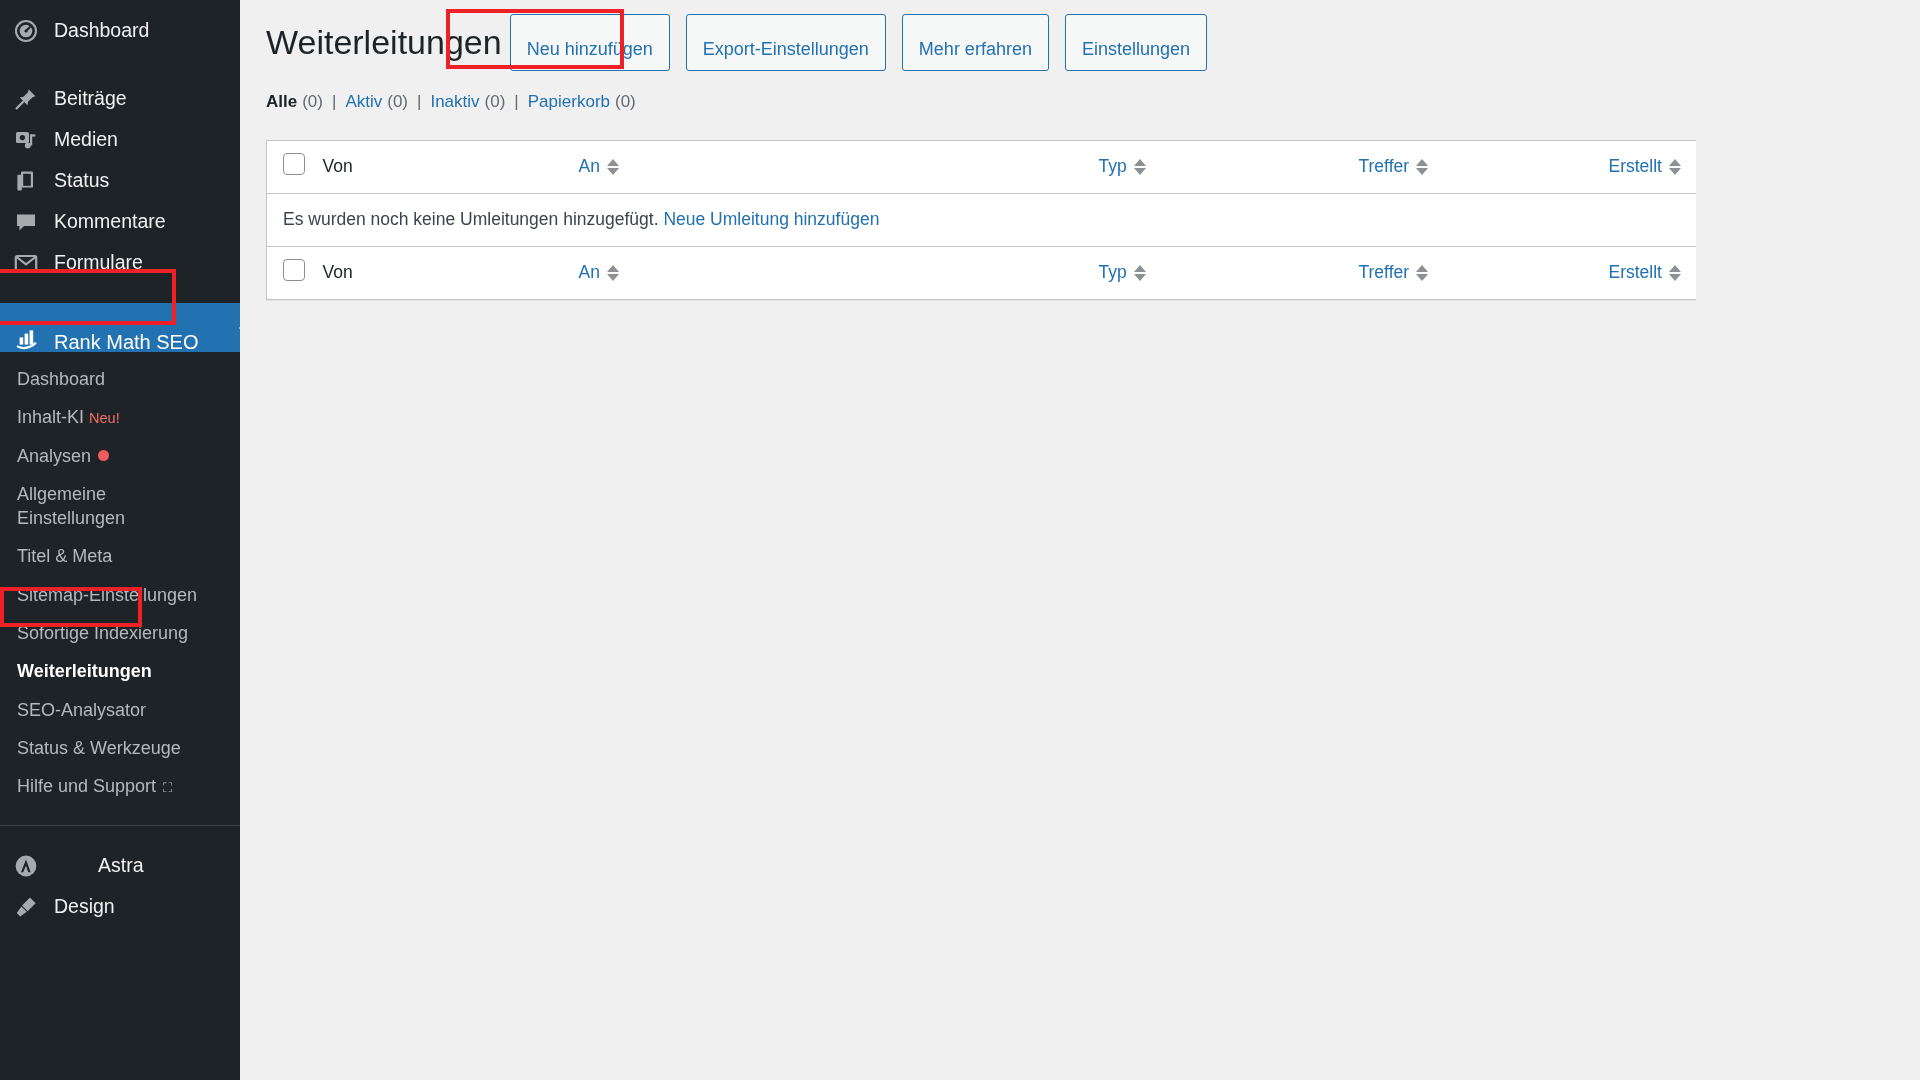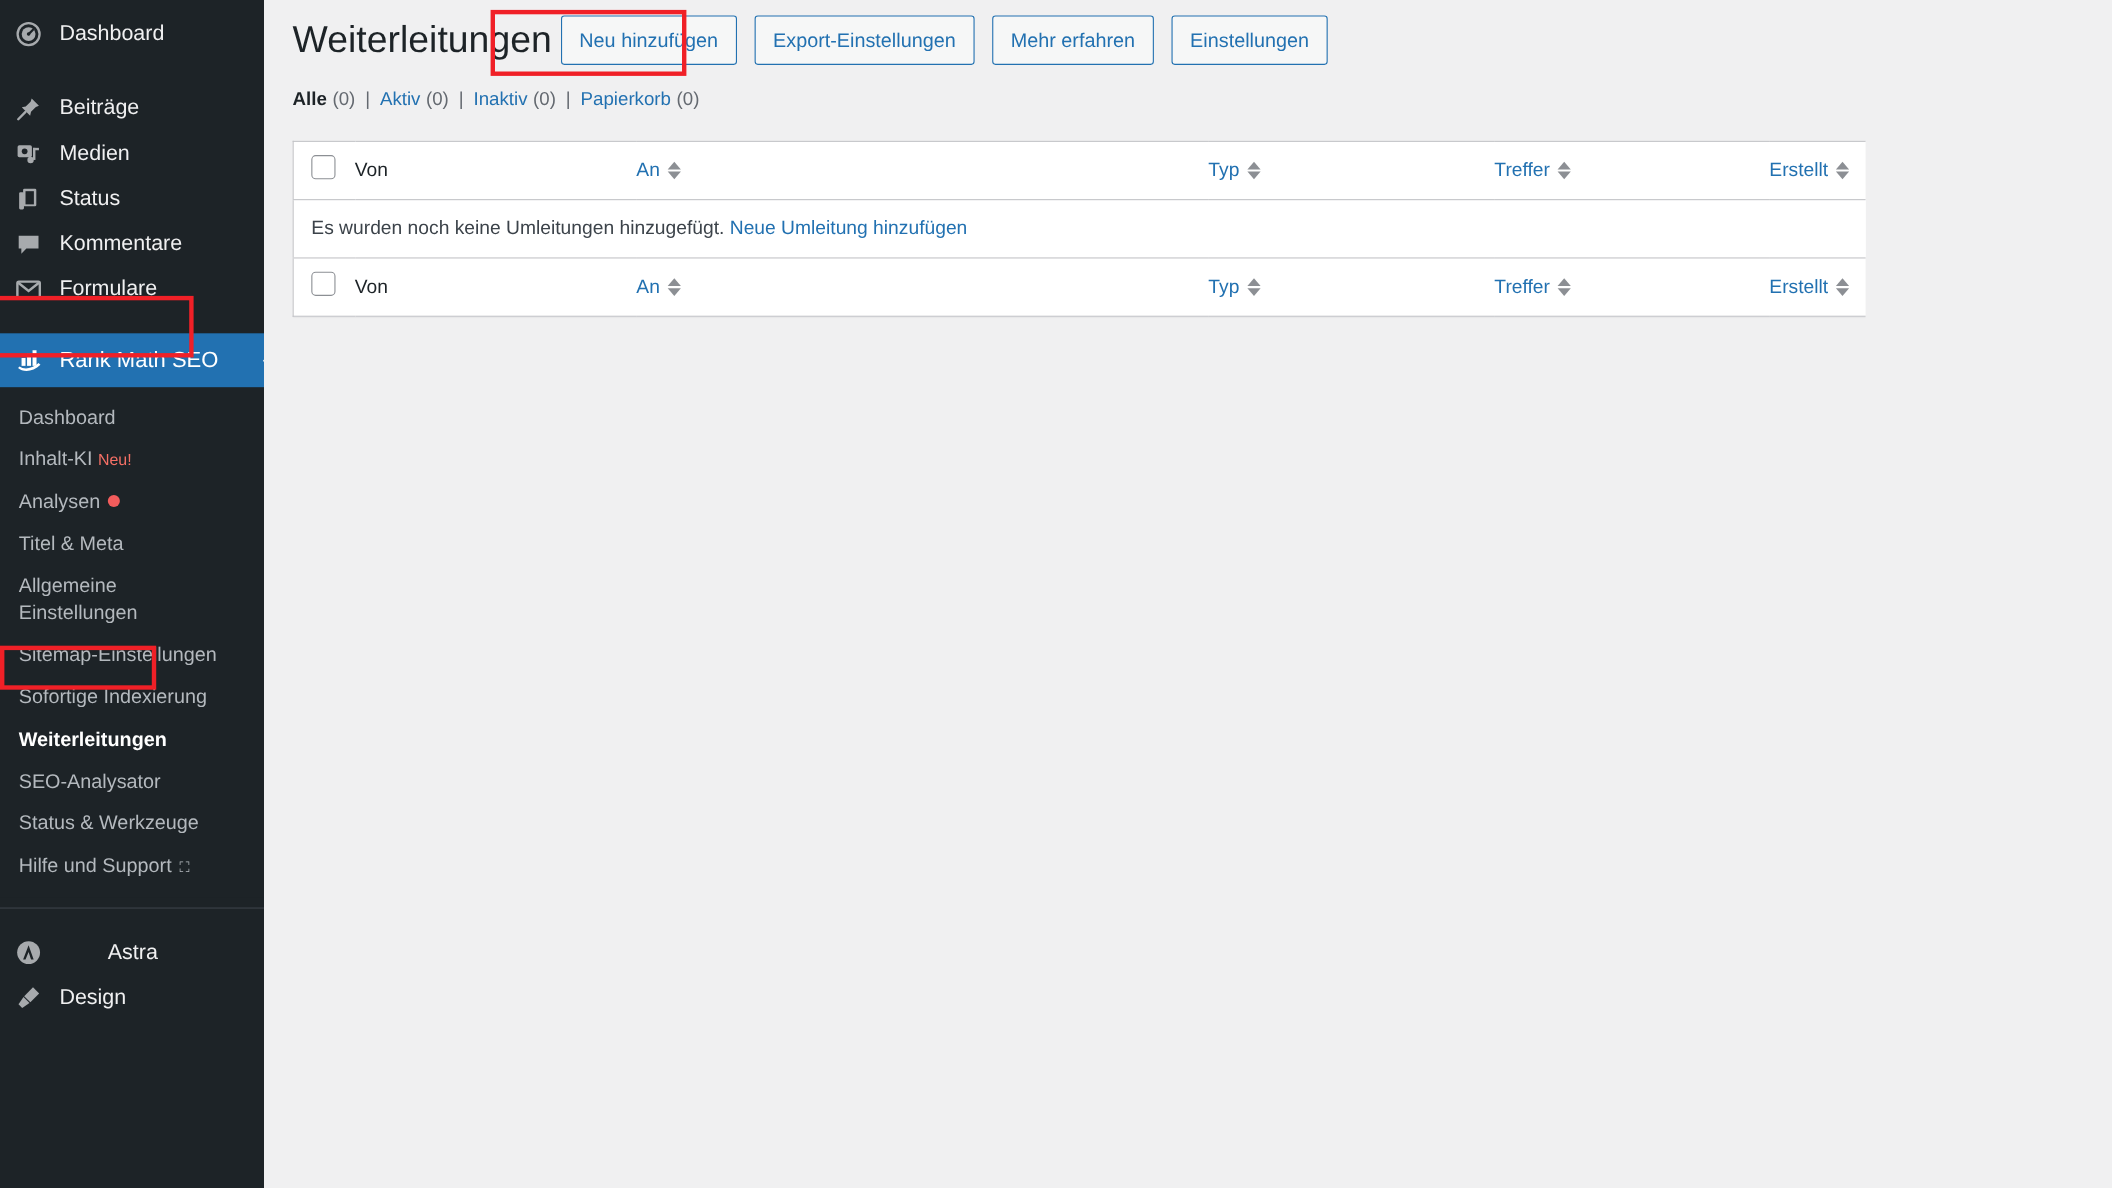--- a/index.html
+++ b/index.html
@@ -109,21 +109,21 @@
     font-size: 34px; font-weight: 400; color: #1d2327;
     line-height: 1.25; white-space: nowrap;
   }
   .title-actions { display: flex; align-items: center; gap: 16px; margin-left: 8px; }
   .btn-secondary {
     background: #f6f7f7;
     border: 1px solid #2271b1;
     color: #2271b1;
     border-radius: 3px;
     font-size: 18px;
-    padding: 12px 16px 9px;
+    padding: 24px 16px 9px;
     font-family: "Liberation Sans", sans-serif;
     cursor: pointer;
     white-space: nowrap;
     line-height: 1.2;
   }
 
   .subsubsub {
     margin-top: 21px;
     font-size: 17px;
     color: #2271b1;
@@ -267,21 +267,21 @@
       <div class="menu-item">
         <span class="mi-icon">
           <svg width="24" height="24" viewBox="0 0 24 24">
             <rect x="1.8" y="5" width="20.4" height="14.2" rx="1.4" fill="none" stroke="#a7aaad" stroke-width="2.2"></rect>
             <path d="M2.6 6 L12 13.4 L21.4 6" fill="none" stroke="#a7aaad" stroke-width="2.2"></path>
           </svg>
         </span>
         <span class="mi-label">Formulare</span>
       </div>
 
-      <div class="menu-item current" style="margin-top:20px;">
+      <div class="menu-item current" style="margin-top:20px;align-items:flex-end;">
         <span class="mi-icon">
           <svg width="26" height="24" viewBox="0 0 26 24">
             <rect x="5.6" y="9.4" width="3.6" height="7.2" fill="#fff"></rect>
             <rect x="10.6" y="5.6" width="3.6" height="11" fill="#fff"></rect>
             <rect x="15.6" y="2.4" width="3.6" height="14.2" fill="#fff"></rect>
             <path d="M2.4 18.6 C7 22.6 16 22.4 22.8 15.6 L21 14 C15 19.6 7.6 20 3.8 17.2 Z" fill="#fff"></path>
           </svg>
         </span>
         <span class="mi-label">Rank Math SEO</span>
         <span class="arrow"></span>
@@ -290,25 +290,25 @@
       <div class="submenu">
         <div class="sub-item">
           <span>Dashboard</span>
         </div>
         <div class="sub-item">
           <span>Inhalt-KI</span><span class="badge-new">Neu!</span>
         </div>
         <div class="sub-item">
           <span>Analysen</span><span class="dot-red"></span>
         </div>
-        <div class="sub-item">
-          <span>Titel &amp; Meta</span>
-        </div>
         <div class="sub-item" style="max-width:150px;">
           <span>Allgemeine Einstellungen</span>
+        </div>
+        <div class="sub-item">
+          <span>Titel &amp; Meta</span>
         </div>
         <div class="sub-item">
           <span>Sitemap-Einstellungen</span>
         </div>
         <div class="sub-item">
           <span>Sofortige Indexierung</span>
         </div>
         <div class="sub-item current-sub">
           <span>Weiterleitungen</span>
         </div>

